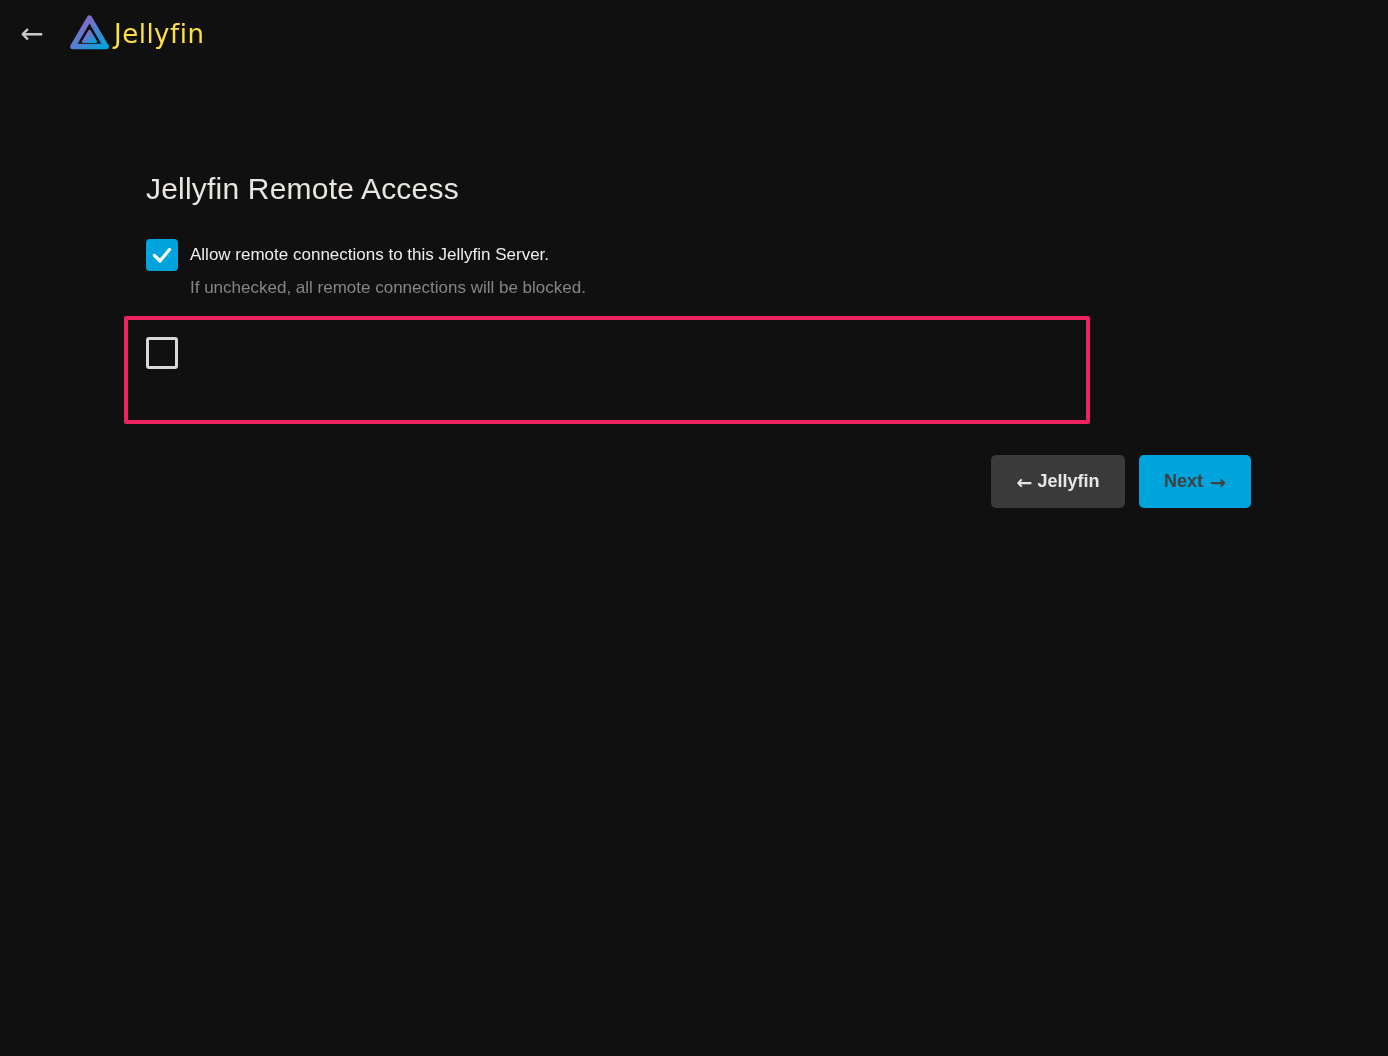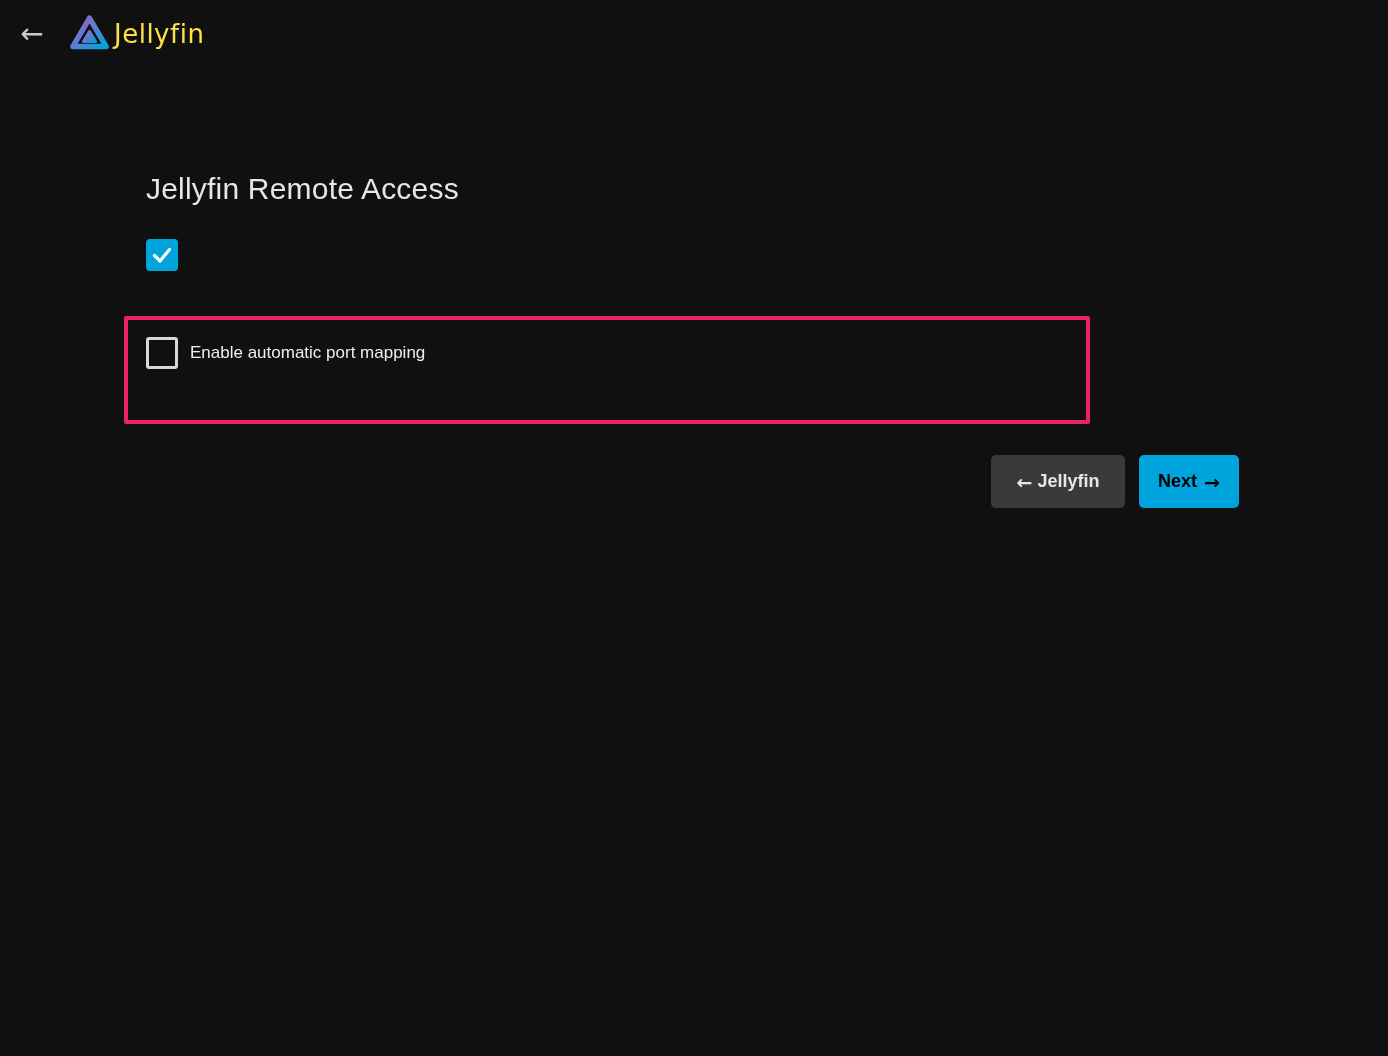--- a/index.html
+++ b/index.html
@@ -77,21 +77,21 @@
   .btn {
     height: 53px; border: none; border-radius: 5px;
     font-family: "Liberation Sans", sans-serif;
     font-size: 18px; font-weight: 700;
     display: flex; align-items: center; justify-content: center;
     cursor: pointer;
   }
   .btn .arrow { font-family: "DejaVu Sans", sans-serif; font-weight: 700; font-size: 19px; }
   .btn-previous { width: 134px; background: #3a3a3a; color: #e6e6e6; }
   .btn-previous .arrow { margin-right: 5px; }
-  .btn-next { width: 100px; background: #00a4dc; color: #000000; }
+  .btn-next { width: 112px; background: #00a4dc; color: #404040; }
   .btn-next .arrow { margin-left: 7px; }
 </style>
 </head>
 <body>
 
 <div class="header">
   <button class="back-btn">
     <span>←</span>
   </button>
   <svg class="logo" viewBox="0 0 100 100">
@@ -108,30 +108,33 @@
 </div>
 
 <h1 class="page-heading">Jellyfin Remote Access</h1>
 
 <div class="field field-allow-remote">
   <span class="checkbox checked">
     <svg viewBox="0 0 24 24">
       <path d="M4.5 12.5 L10 18 L19.5 6.5" fill="none" stroke="#ffffff" stroke-width="3.2" stroke-linecap="round" stroke-linejoin="round"></path>
     </svg>
   </span>
+  <div class="field-text">
+    <label class="field-label">Allow remote connections to this Jellyfin Server.</label>
+    <div class="field-desc">If unchecked, all remote connections will be blocked.</div>
+  </div>
 </div>
 
 <div class="annotation-rect"></div>
 
 <div class="field field-port-mapping">
   <span class="checkbox">
     
   </span>
   <div class="field-text">
-    <label class="field-label">Enable automatic port mapping</label>
   </div>
 </div>
 
 <div class="button-row">
   <button class="btn btn-previous">
     <span class="arrow">←</span>
     <span>Jellyfin</span>
   </button>
   <button class="btn btn-next">
     <span>Next</span>

